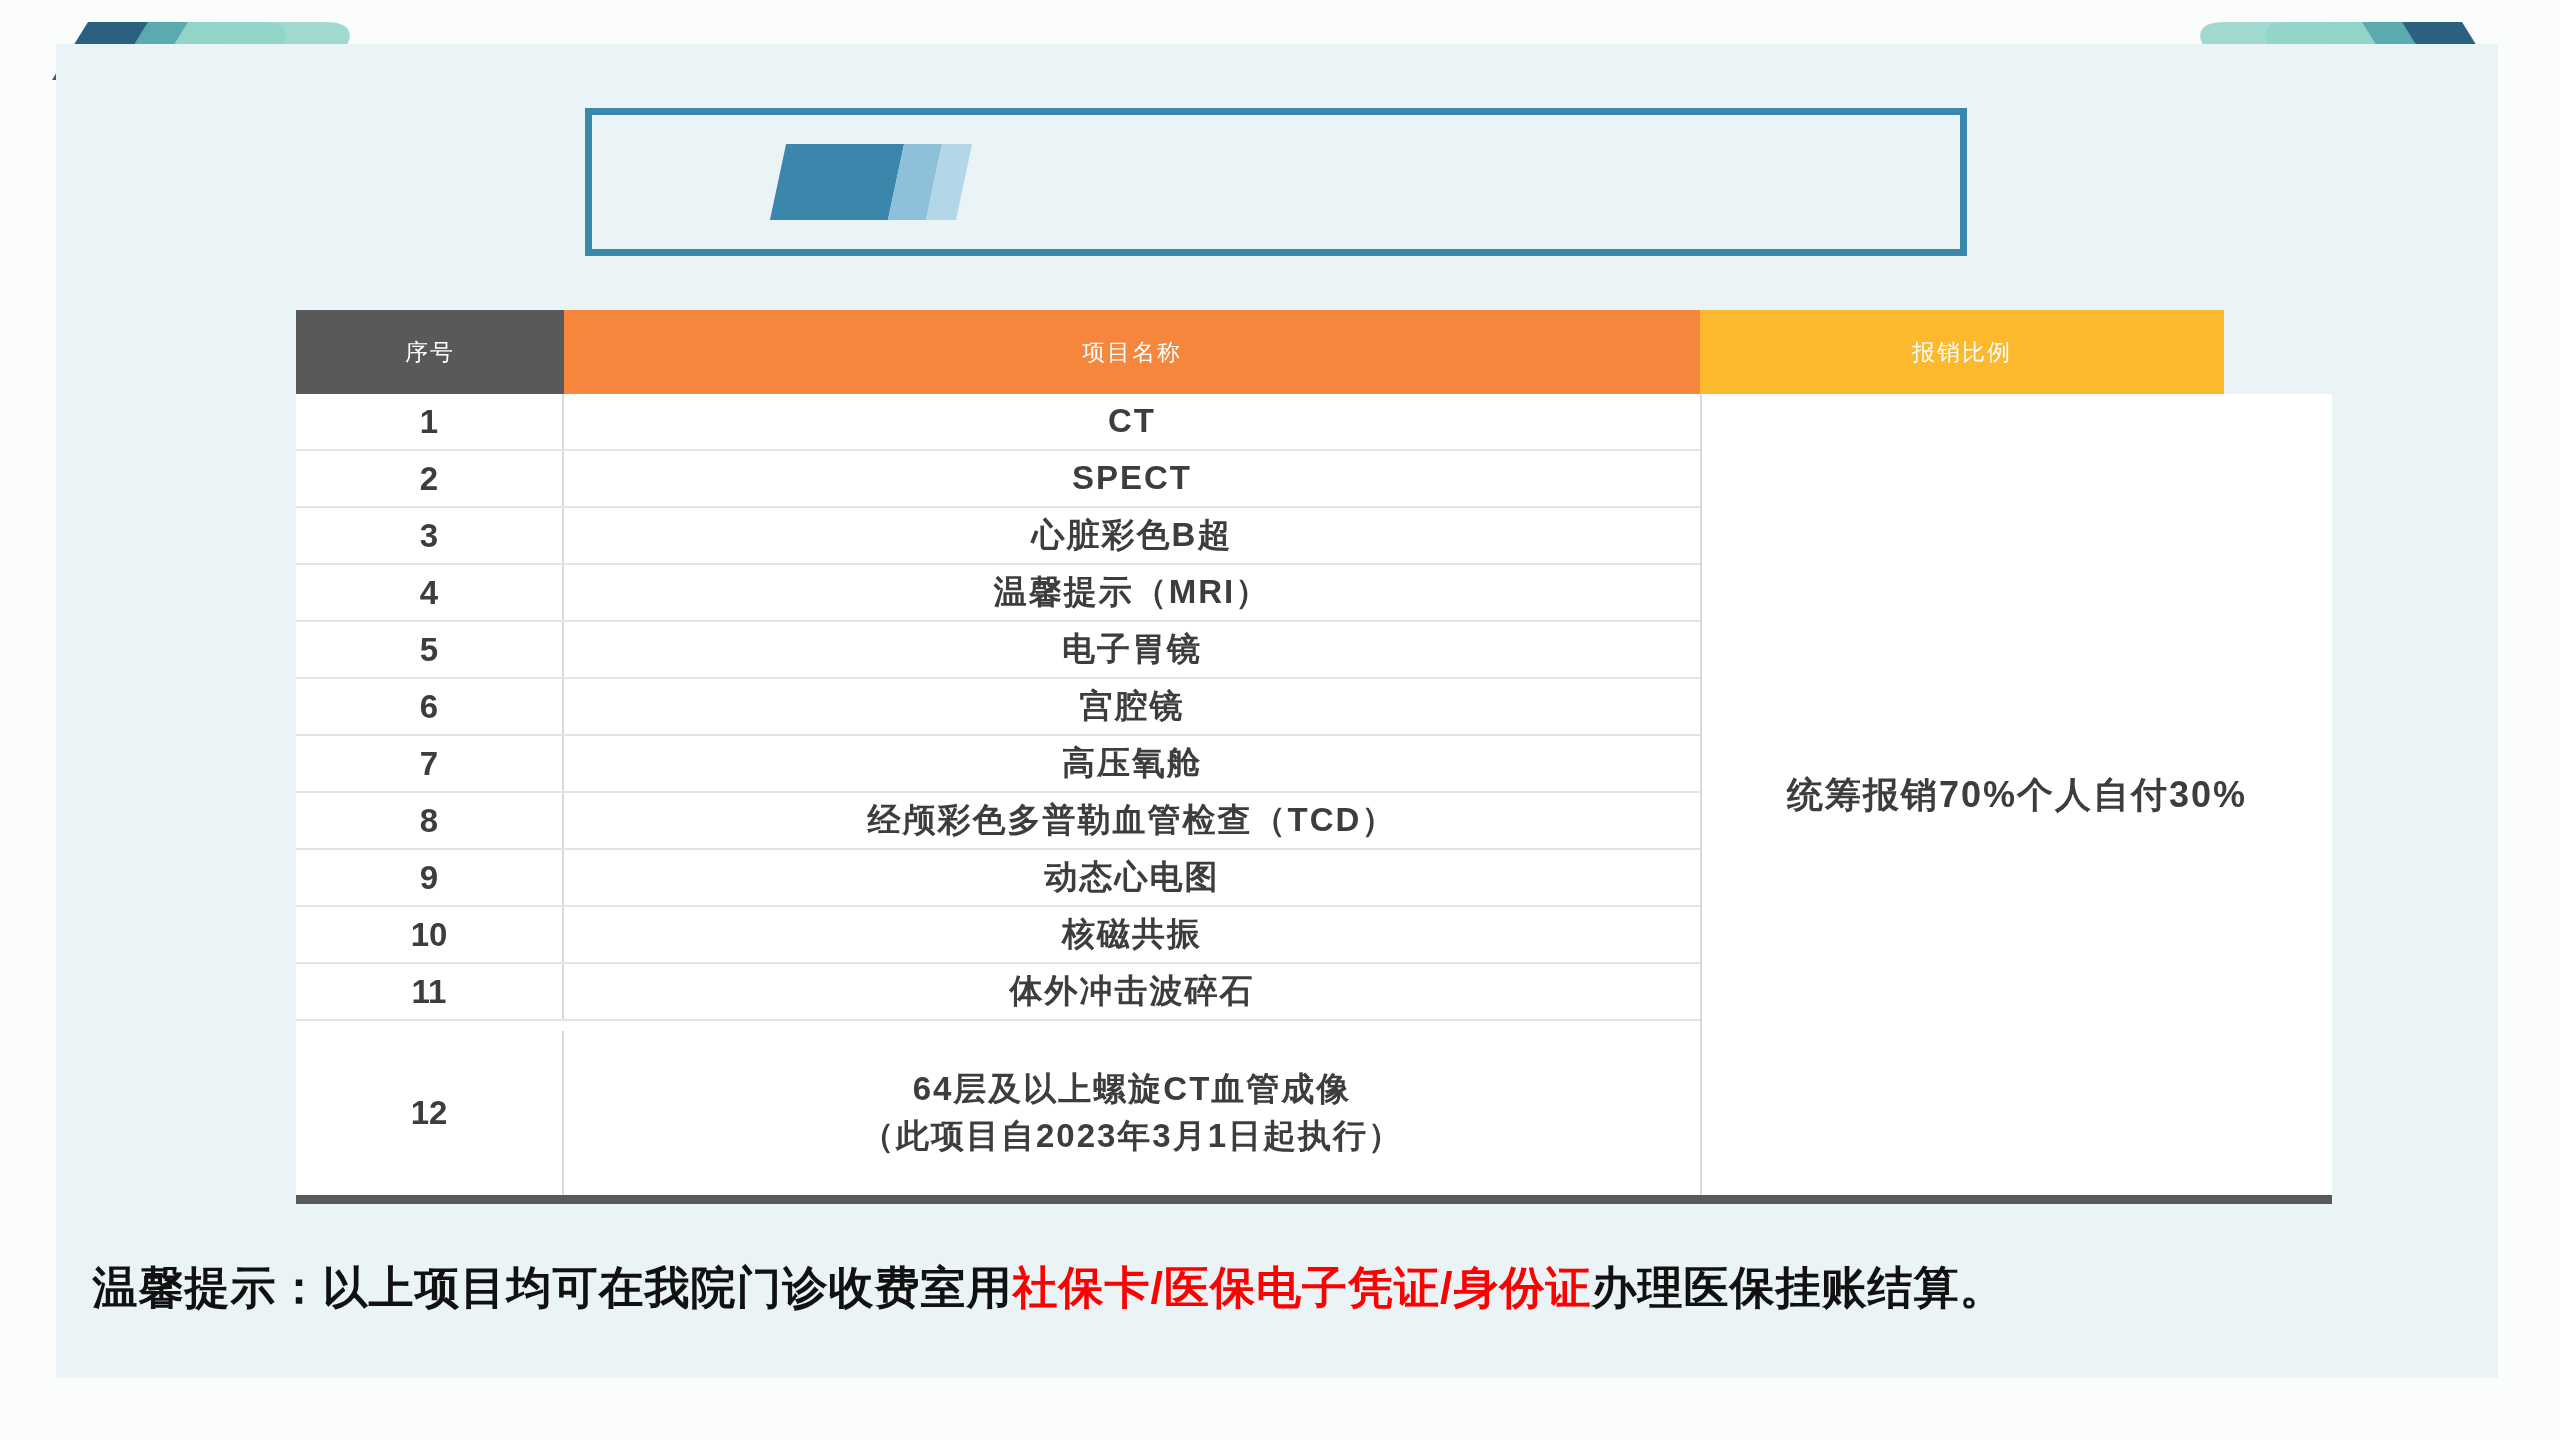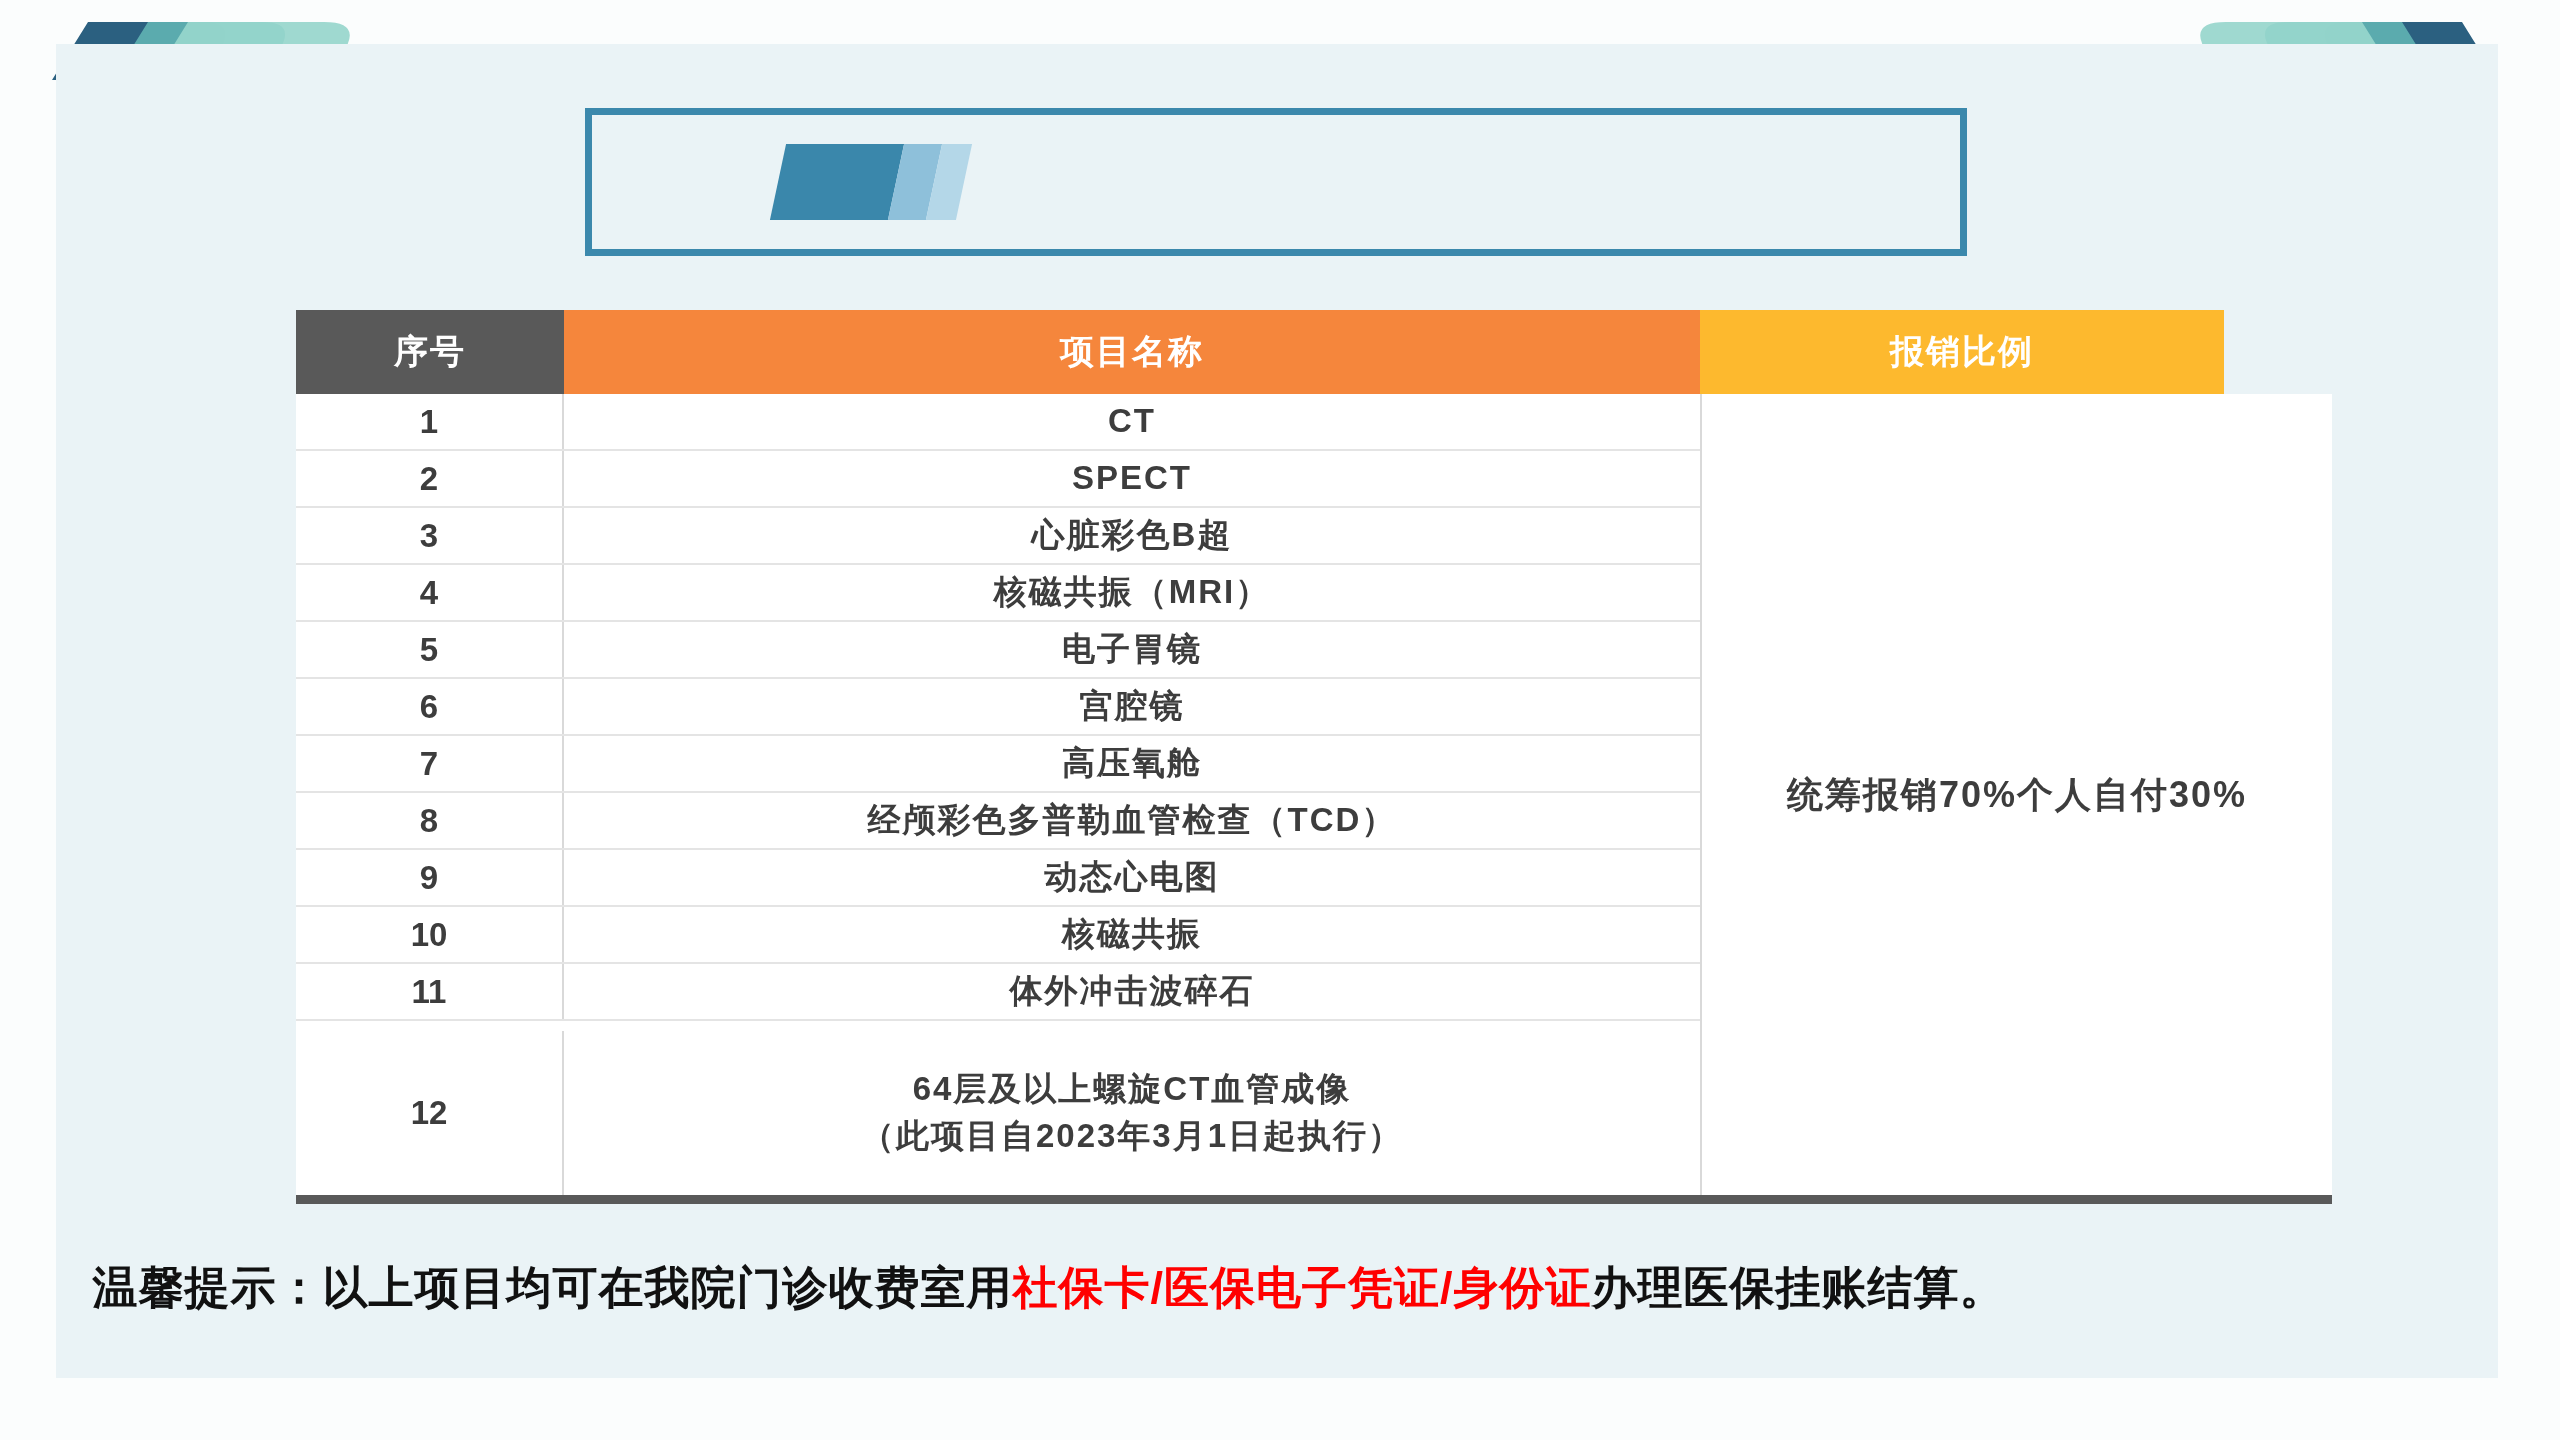--- a/index.html
+++ b/index.html
@@ -88,22 +88,22 @@
     box-sizing: content-box;
   }
   .thead {
     display: flex;
     height: 84px;
   }
   .th {
     display: flex;
     align-items: center;
     justify-content: center;
-    font-size: 34px;
-    font-weight: bold;
+    font-size: 23px;
+    font-weight: normal;
     color: #ffffff;
     letter-spacing: 2px;
     box-sizing: border-box;
   }
   .th-no    { width: 268px;  background: #595959; }
   .th-name  { width: 1136px; background: #f5863c; }
   .th-ratio { width: 524px;  background: #fdb92e; text-align: center; }
 
   .tbody {
     display: flex;
@@ -235,21 +235,21 @@
         <div class="row r-normal">
           <div class="cell-no">3</div>
           <div class="cell-name">
               <span>心脏彩色B超</span>
             </div>
         </div>
 
         <div class="row r-normal">
           <div class="cell-no">4</div>
           <div class="cell-name">
-              <span>核磁共振（MRI）</span>
+              <span>温馨提示（MRI）</span>
             </div>
         </div>
 
         <div class="row r-normal">
           <div class="cell-no">5</div>
           <div class="cell-name">
               <span>电子胃镜</span>
             </div>
         </div>
 

